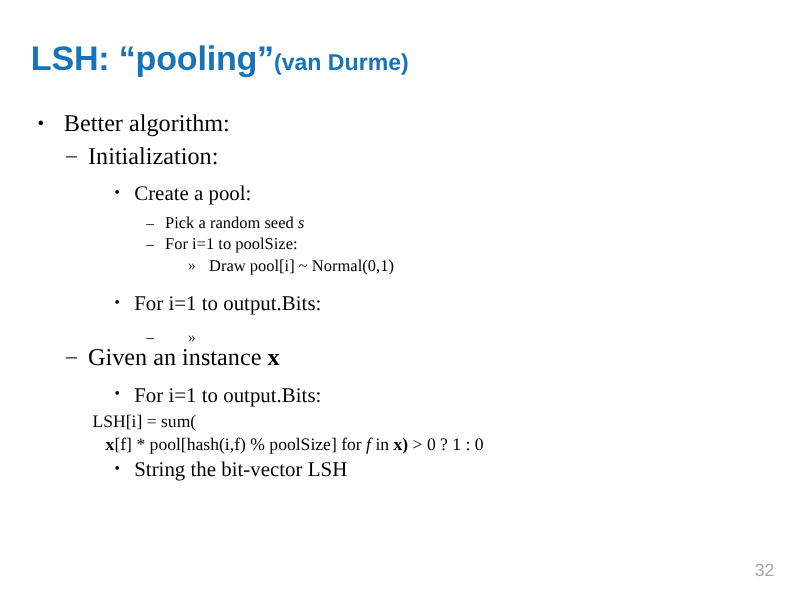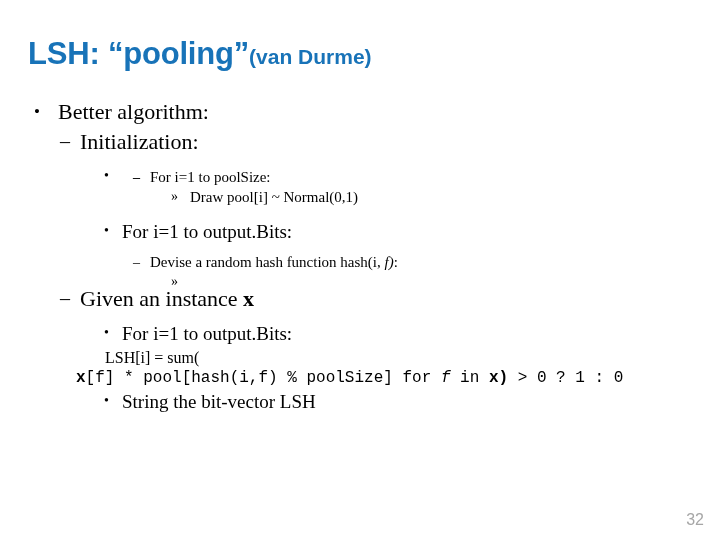--- a/index.html
+++ b/index.html
@@ -104,27 +104,26 @@
     font-size: 15px;
     line-height: 20px;
     padding-left: 190px;
   }
   .lvl5 .marker { left: 171px; top: 0; font-size: 14px; }
 
   
   .code1 {
     font-size: 16px;
     line-height: 21px;
-    padding-left: 105px;
+    padding-left: 84px;
   }
   .code2 {
     font-size: 16px;
     line-height: 21px;
-    padding-left: 76px;
-    font-family: Liberation Mono, monospace;
+    padding-left: 96px;
   }
 
   .sp-xs { height: 4px; }
   .sp-s  { height: 8px; }
   .sp-m  { height: 12px; }
 
   b.bold { font-weight: bold; }
   i.ital { font-style: italic; }
 
   
@@ -155,26 +154,28 @@
 
     <div class="line lvl2">
       <span class="marker">–</span>
       <span class="txt">Initialization:</span>
     </div>
 
     <div class="sp-s"></div>
 
     <div class="line lvl3">
       <span class="marker">•</span>
+      <span class="txt">Create a pool:</span>
     </div>
 
     <div class="sp-xs"></div>
 
     <div class="line lvl4">
       <span class="marker">–</span>
+      <span class="txt"><span>Pick a random seed </span><i class="ital">s</i></span>
     </div>
 
     <div class="line lvl4">
       <span class="marker">–</span>
       <span class="txt">For i=1 to poolSize:</span>
     </div>
 
     <div class="line lvl5">
       <span class="marker">»</span>
       <span class="txt">Draw pool[i] ~ Normal(0,1)</span>
@@ -184,21 +185,20 @@
 
     <div class="line lvl3">
       <span class="marker">•</span>
       <span class="txt">For i=1 to output.Bits:</span>
     </div>
 
     <div class="sp-s"></div>
 
     <div class="line lvl4">
       <span class="marker">–</span>
-      <span class="txt"><span>Devise a random hash function hash(i, </span><i class="ital">f)</i><span>:</span></span>
     </div>
 
     <div class="line lvl5">
       <span class="marker">»</span>
     </div>
 
     <div class="sp-m"></div>
 
     <div class="line lvl2">
       <span class="marker">–</span>

